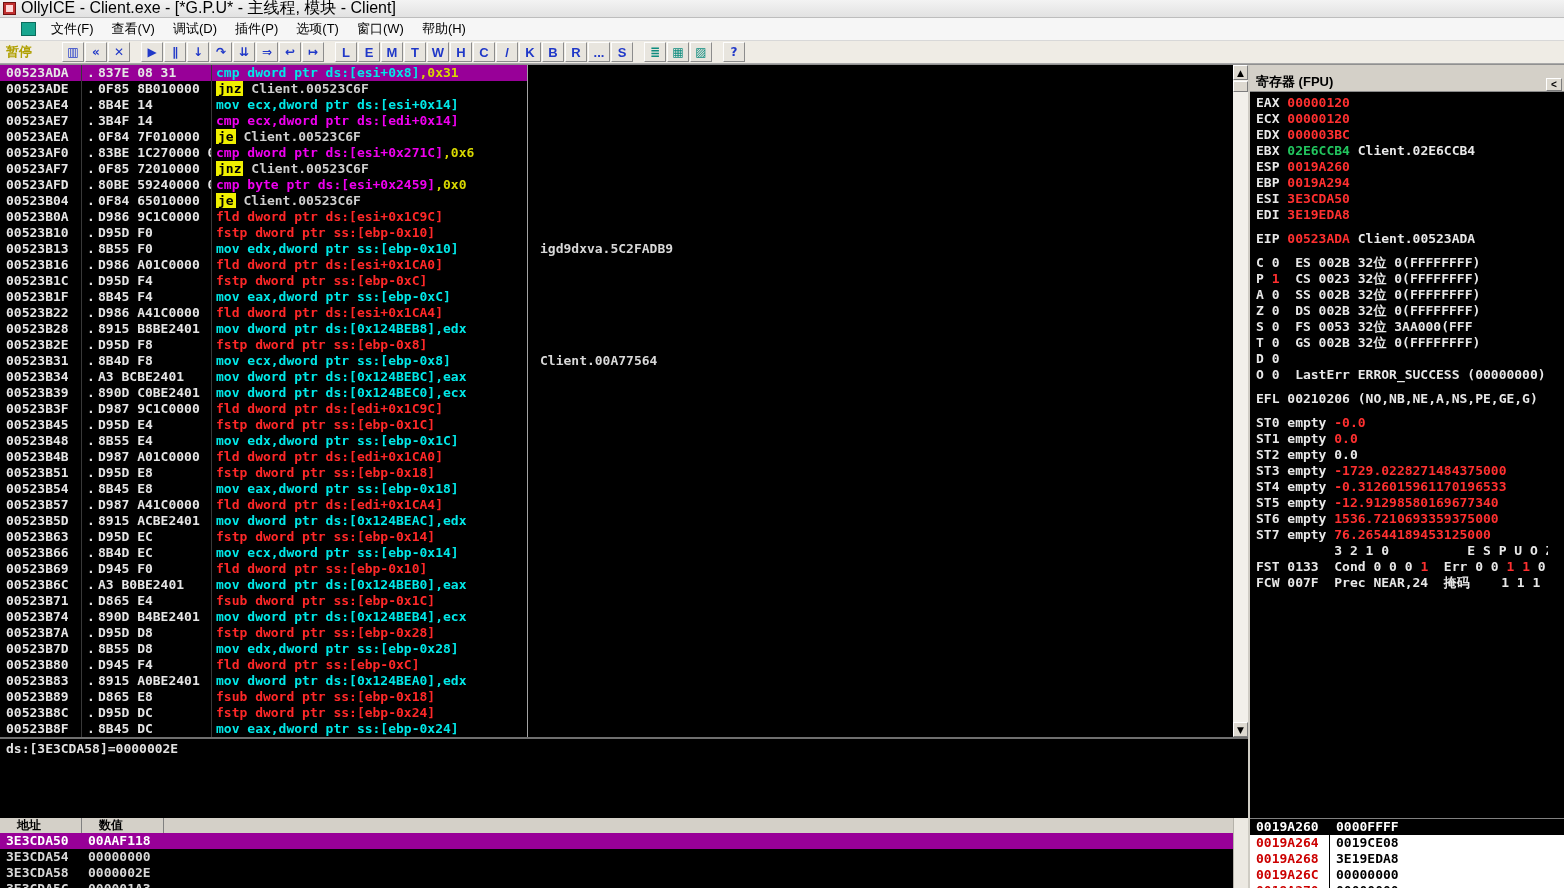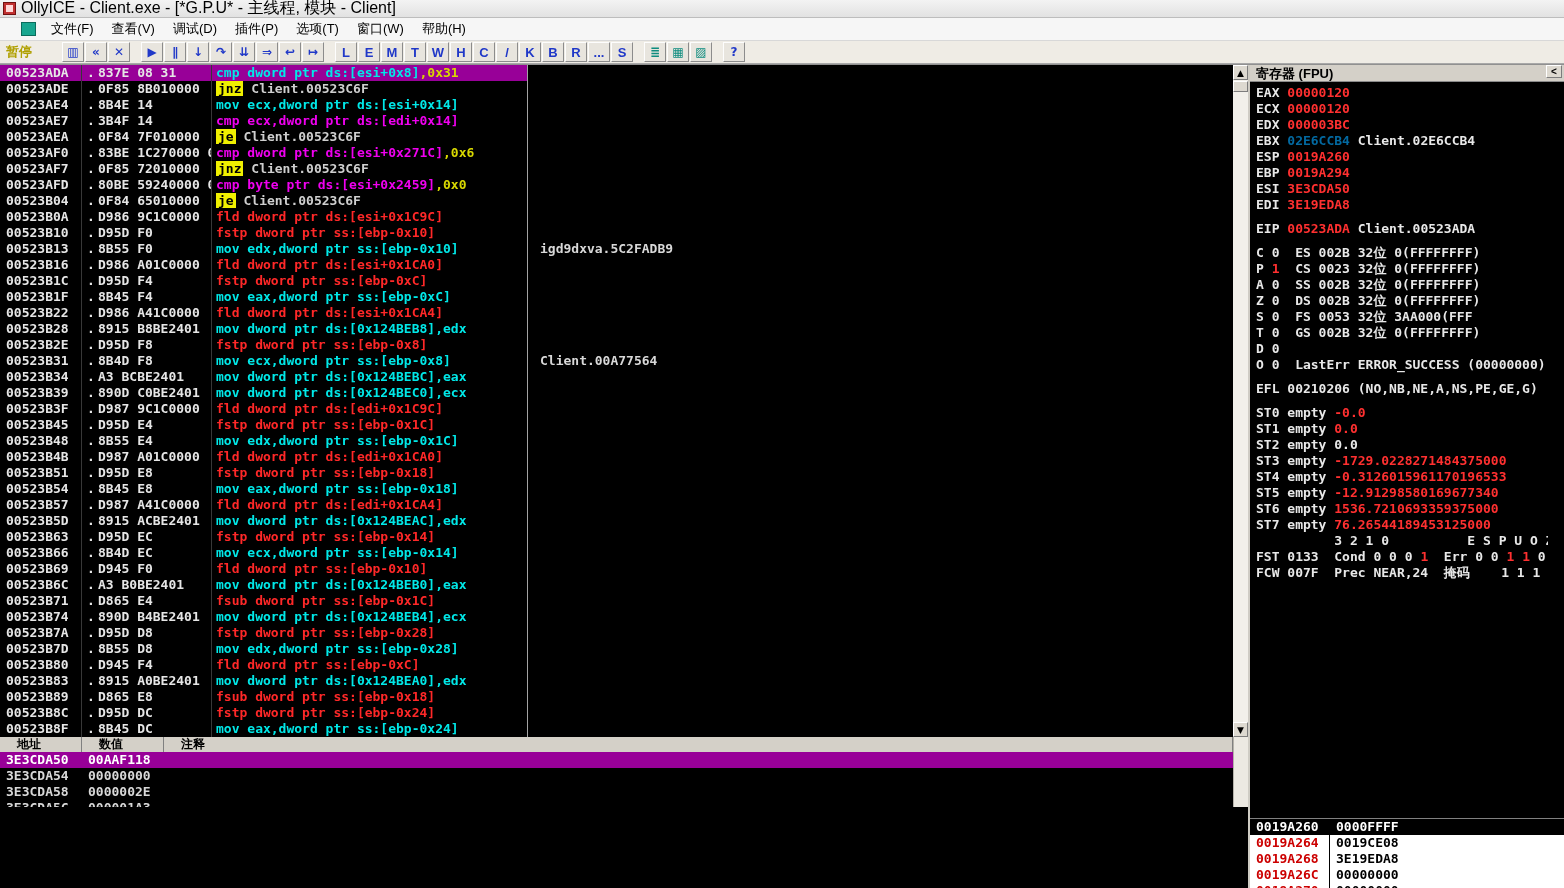--- a/index.html
+++ b/index.html
@@ -84,31 +84,31 @@
   .dump-row { height:16px; display:flex; font:bold 13px "DejaVu Sans Mono","Liberation Mono",monospace;
               color:#d8d8d8; white-space:pre; cursor:default; }
   .du-addr { flex:none; width:82px; padding-left:6px; }
   .du-val  { flex:none; width:82px; padding-left:6px; }
   .du-cmt  { flex:1; padding-left:6px; }
   .dump-row.sel { background:#980098; color:#fff; }
   .dump-strip { width:15px; background:#ece9e2; border-left:1px solid #b5b2aa; }
 
   
   .regs { flex:1; background:#000; display:flex; flex-direction:column; overflow:hidden; }
-  .regs-head { height:17px; background:#d4d0c8; border-bottom:1px solid #8a8a8a;
-               display:flex; align-items:flex-start; justify-content:space-between;
+  .regs-head { height:27px; background:#d4d0c8; border-bottom:1px solid #8a8a8a;
+               display:flex; align-items:flex-end; justify-content:space-between;
                font:bold 13px "Liberation Sans",sans-serif; color:#000; padding:0 2px 0 6px; }
   .collapse-btn { width:16px; height:13px; background:#ddd9d0; border:1px solid;
                   border-color:#fff #7d7d7d #7d7d7d #fff; font:bold 10px "Liberation Sans",sans-serif;
                   display:flex; align-items:center; justify-content:center; cursor:default; }
   .regs-body { flex:1; padding:3px 16px 0 6px; overflow:hidden;
                font:bold 13px "DejaVu Sans Mono","Liberation Mono",monospace; }
   .reg-line { height:16px; line-height:16px; white-space:pre; overflow:hidden; cursor:default; }
   .reg-blank { height:8px; }
-  .r-w { color:#e8e8e8; } .r-r { color:#ff3030; } .r-c { color:#0369a1; }
+  .r-w { color:#e8e8e8; } .r-r { color:#ff3030; } .r-c { color:#22c55e; }
 
   
   .stack { height:70px; background:#fff; border-top:1px solid #808080; overflow:hidden;
            font:bold 13px "DejaVu Sans Mono","Liberation Mono",monospace; }
   .stack-row { height:16px; display:flex; white-space:pre; color:#000; cursor:default; }
   .s-addr { flex:none; width:80px; padding-left:6px; color:#cc0000; border-right:1px solid #000; }
   .s-val  { flex:none; width:86px; padding-left:6px; }
   .s-rest { flex:1; }
   .stack-row.sel { background:#000; }
   .stack-row.sel .s-addr, .stack-row.sel .s-val { color:#fff; }
@@ -229,27 +229,29 @@
             <div class="dis-row"><span class="c-addr">00523B8C</span><span class="c-hexg"><span class="c-mark">.</span><span class="c-hex">D95D DC</span></span><span class="c-ins"><span class="seg-rd">fstp dword ptr ss:[ebp-0x24]</span></span><span class="c-cmt"></span></div>
             <div class="dis-row"><span class="c-addr">00523B8F</span><span class="c-hexg"><span class="c-mark">.</span><span class="c-hex">8B45 DC</span></span><span class="c-ins"><span class="seg-cy">mov eax,dword ptr ss:[ebp-0x24]</span></span><span class="c-cmt"></span></div>
           </div>
         <div class="vscroll">
           <div class="sb-btn sb-up">▲</div>
           <div class="sb-thumb"></div>
           <div class="sb-btn sb-down">▼</div>
         </div>
       </div>
 
+      <div class="info-pane">
+        <span>ds:[3E3CDA58]=0000002E</span>
+      </div>
 
       <div class="bottom">
         <div class="dump">
           <div class="dump-head">
               <div class="dh-cell dh-addr">地址</div>
               <div class="dh-cell dh-val">数值</div>
-              <div class="dh-cell dh-cmt">注释</div>
             </div>
           <div>
               <div class="dump-row sel"><span class="du-addr">3E3CDA50</span><span class="du-val">00AAF118</span></div>
               <div class="dump-row"><span class="du-addr">3E3CDA54</span><span class="du-val">00000000</span><span class="du-cmt"></span></div>
               <div class="dump-row"><span class="du-addr">3E3CDA58</span><span class="du-val">0000002E</span><span class="du-cmt"></span></div>
               <div class="dump-row"><span class="du-addr">3E3CDA5C</span><span class="du-val">000001A3</span><span class="du-cmt"></span></div>
             </div>
         </div>
         <div class="dump-strip"></div>
       </div>

